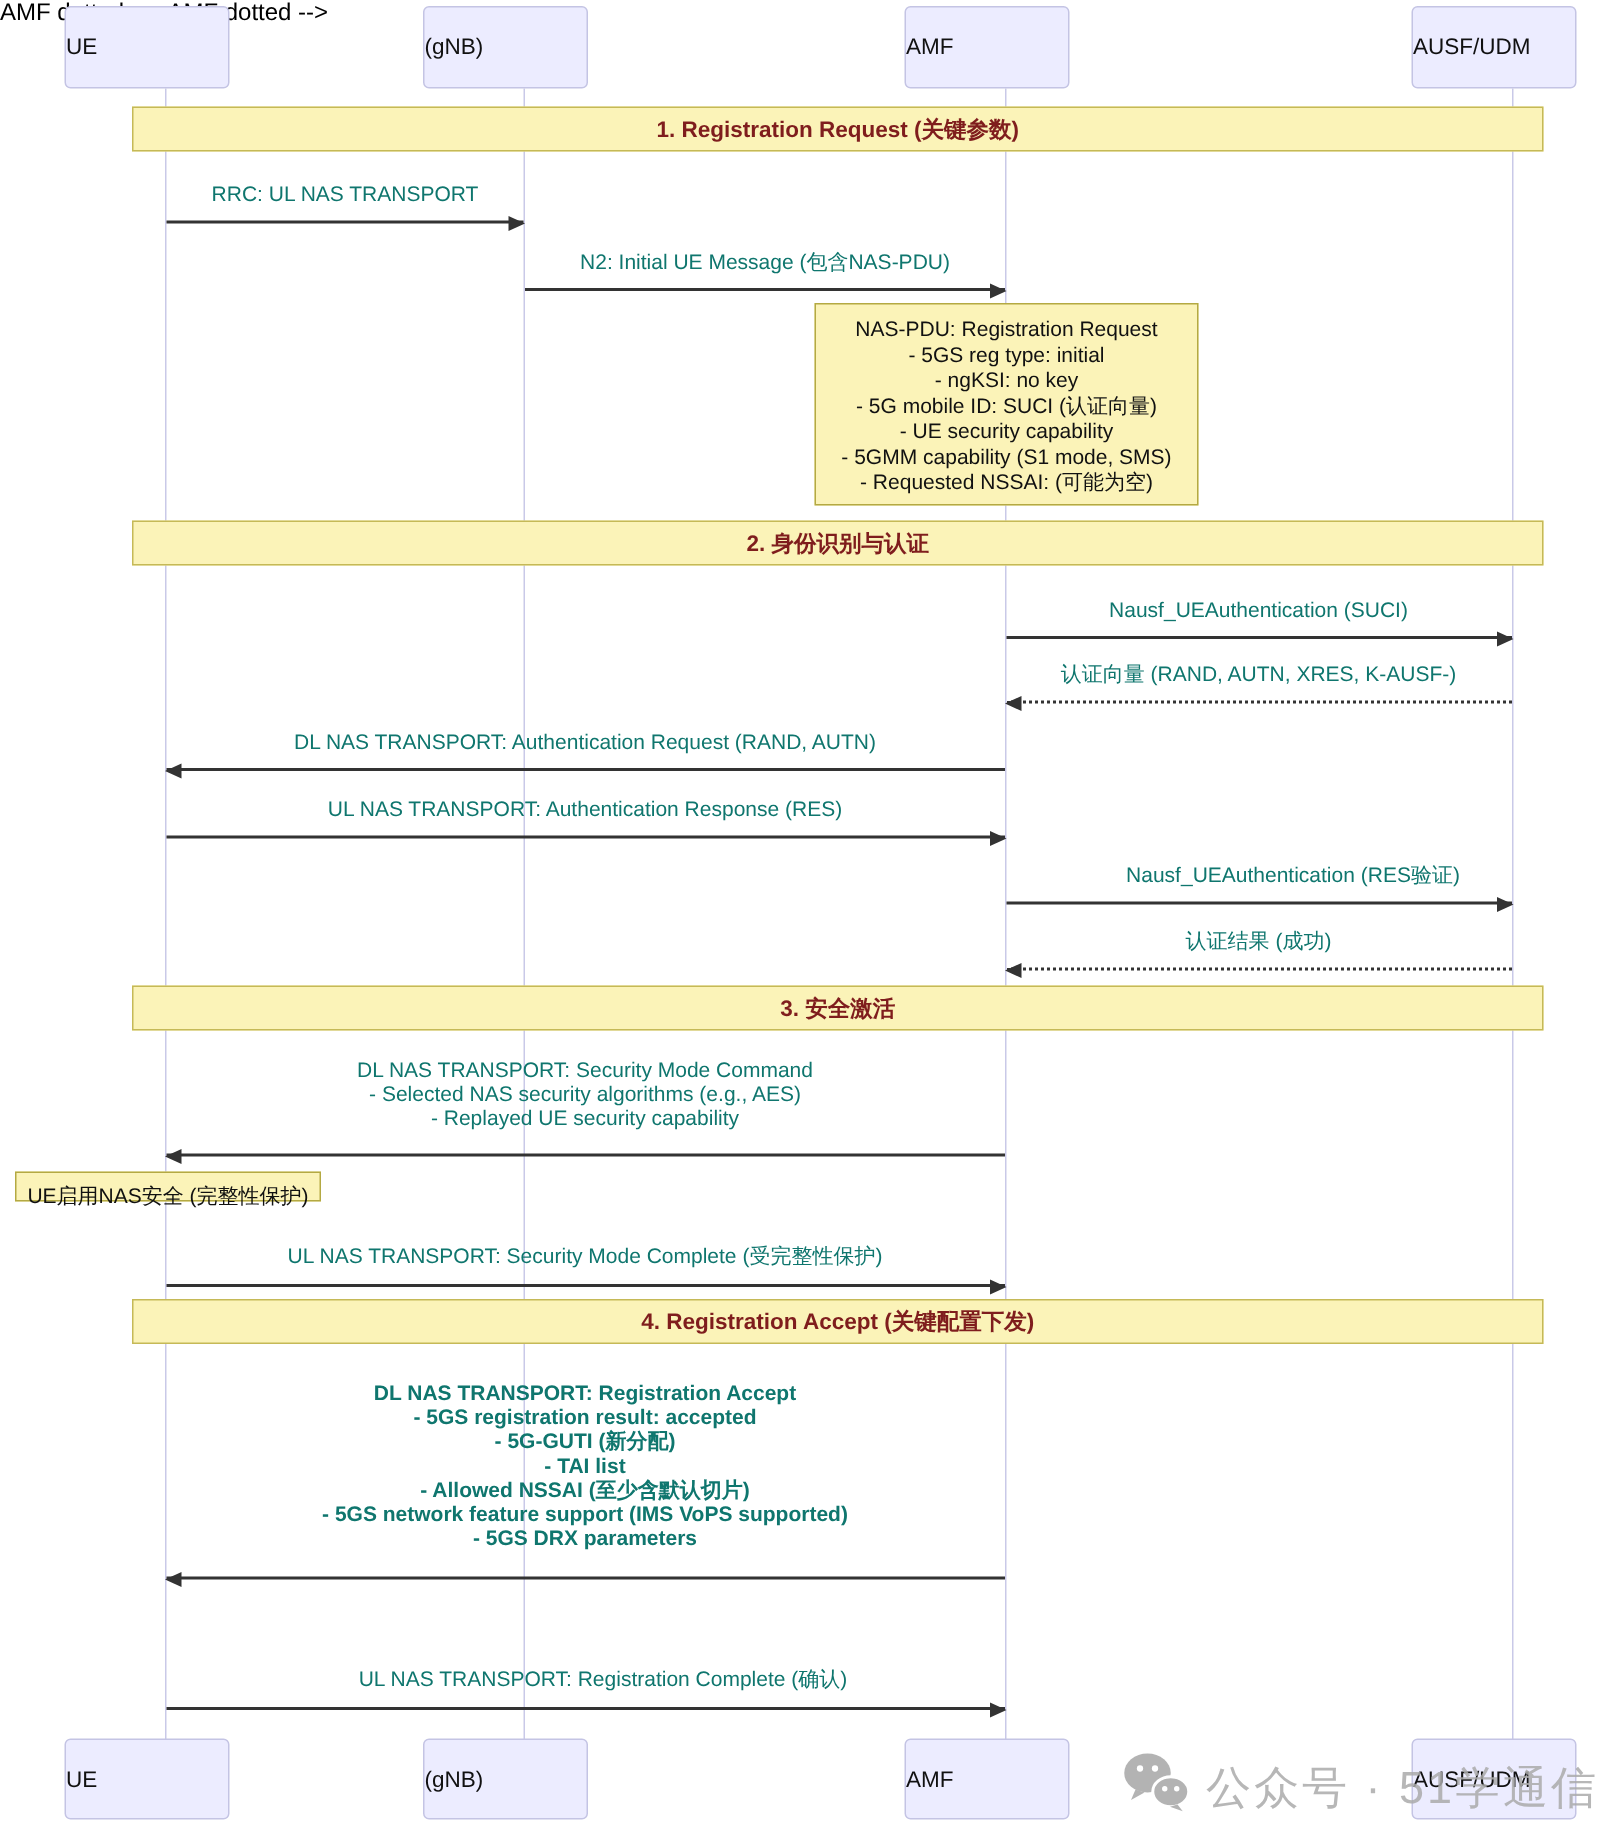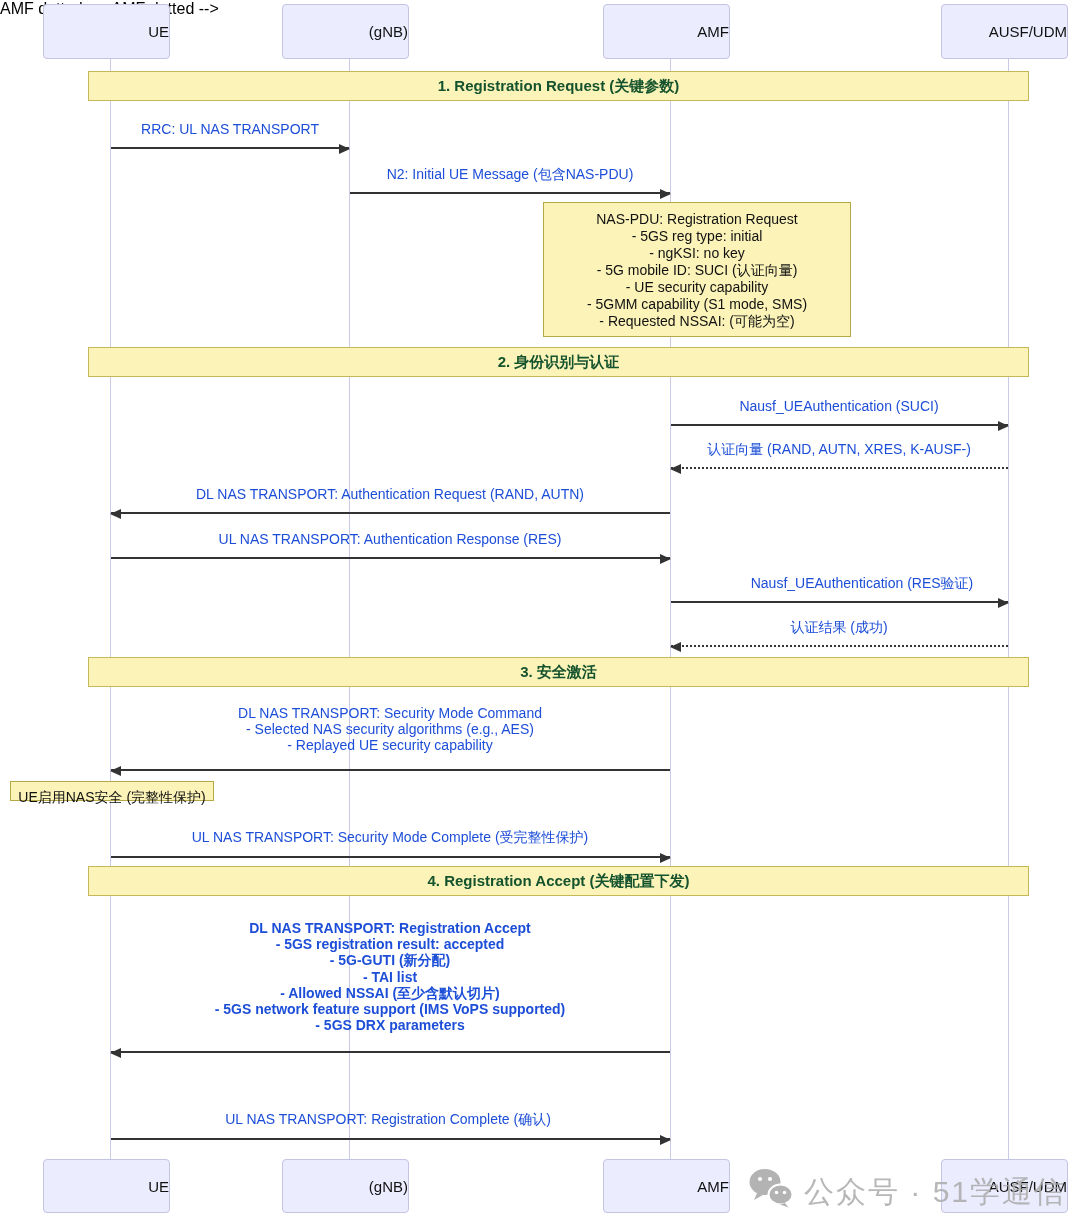--- a/index.html
+++ b/index.html
@@ -2,40 +2,40 @@
 <html><head>
 <meta charset="utf-8">
 <style>
   html,body { margin:0; padding:0; background:#ffffff; }
   .stage {
     position:relative; width:1080px; height:1223px; background:#ffffff;
     font-family:"Liberation Sans", sans-serif; overflow:hidden;
   }
   .lifeline { position:absolute; top:59px; height:1101px; width:1px; background:#c9c9e8; }
   .actor {
-    position:absolute; width:127px; height:55px;
+    position:absolute; width:110px; height:55px;
     background:#ececff; border:1px solid #c4c4e4; border-radius:4px;
-    display:flex; align-items:center; justify-content:flex-end;
+    display:flex; align-items:center; justify-content:flex-start;
     font-size:15px; color:#111; box-sizing:border-box;
   }
   .banner {
     position:absolute; left:88px; width:941px; height:30px;
     background:#fbf3b8; border:1px solid #c5b957;
     display:flex; align-items:center; justify-content:center;
-    font-size:15px; font-weight:600; color:#14532d; box-sizing:border-box;
+    font-size:15px; font-weight:600; color:#7f1d1d; box-sizing:border-box;
   }
   .note {
     position:absolute; background:#fbf3b8; border:1px solid #b4a943;
     text-align:center; font-size:14px; color:#111; box-sizing:border-box;
   }
   .note.big { line-height:17px; padding-top:8px; }
   .note.small { line-height:30px; height:20px; }
   .msg-label {
     position:absolute; transform:translateX(-50%); text-align:center;
-    font-size:14px; color:#1d4ed8; white-space:nowrap; line-height:16.2px;
+    font-size:14px; color:#0f766e; white-space:nowrap; line-height:16.2px;
   }
   .arrow { position:absolute; height:0; border-top:2px solid #333; }
   .arrow.dotted { border-top:2px dotted #333; }
   .ah-r {
     position:absolute; right:-1px; top:-5px; width:0; height:0;
     border-top:5.5px solid transparent; border-bottom:5.5px solid transparent;
     border-left:11px solid #333;
   }
   .ah-l {
     position:absolute; left:-1px; top:-5px; width:0; height:0;
@@ -92,21 +92,21 @@
       <i class="ah-r"></i>
     </div>
 
   
   <div class="msg-label" style="left:510px; top:166px;">N2: Initial UE Message (包含NAS-PDU)</div>
   <div class="arrow" style="left:350px; top:192px; width:320px;">
       <i class="ah-r"></i>
     </div>
 
   
-  <div class="note big" style="left:543px; top:202px; width:308px; height:135px;">
+  <div class="note big" style="left:543px; top:202px; width:256px; height:135px;">
     <div>NAS-PDU: Registration Request</div>
     <div>- 5GS reg type: initial</div>
     <div>- ngKSI: no key</div>
     <div>- 5G mobile ID: SUCI (认证向量)</div>
     <div>- UE security capability</div>
     <div>- 5GMM capability (S1 mode, SMS)</div>
     <div>- Requested NSSAI: (可能为空)</div>
   </div>
 
   
@@ -174,21 +174,21 @@
     <div>- 5GS network feature support (IMS VoPS supported)</div>
     <div>- 5GS DRX parameters</div>
   </div>
   <div class="arrow" style="left:111px; top:1051px; width:559px;">
       <i class="ah-l"></i>
     </div>
 
   
 
   
-  <div class="msg-label" style="left:388px; top:1111px;">UL NAS TRANSPORT: Registration Complete (确认)</div>
+  <div class="msg-label" style="left:402px; top:1111px;">UL NAS TRANSPORT: Registration Complete (确认)</div>
   <div class="arrow" style="left:111px; top:1138px; width:559px;">
       <i class="ah-r"></i>
     </div>
 
   
   <div class="actor" style="left:43px; top:1159px; height:54px;">
       <span>UE</span>
     </div>
   <div class="actor" style="left:282px; top:1159px; height:54px;">
       <span>(gNB)</span>

